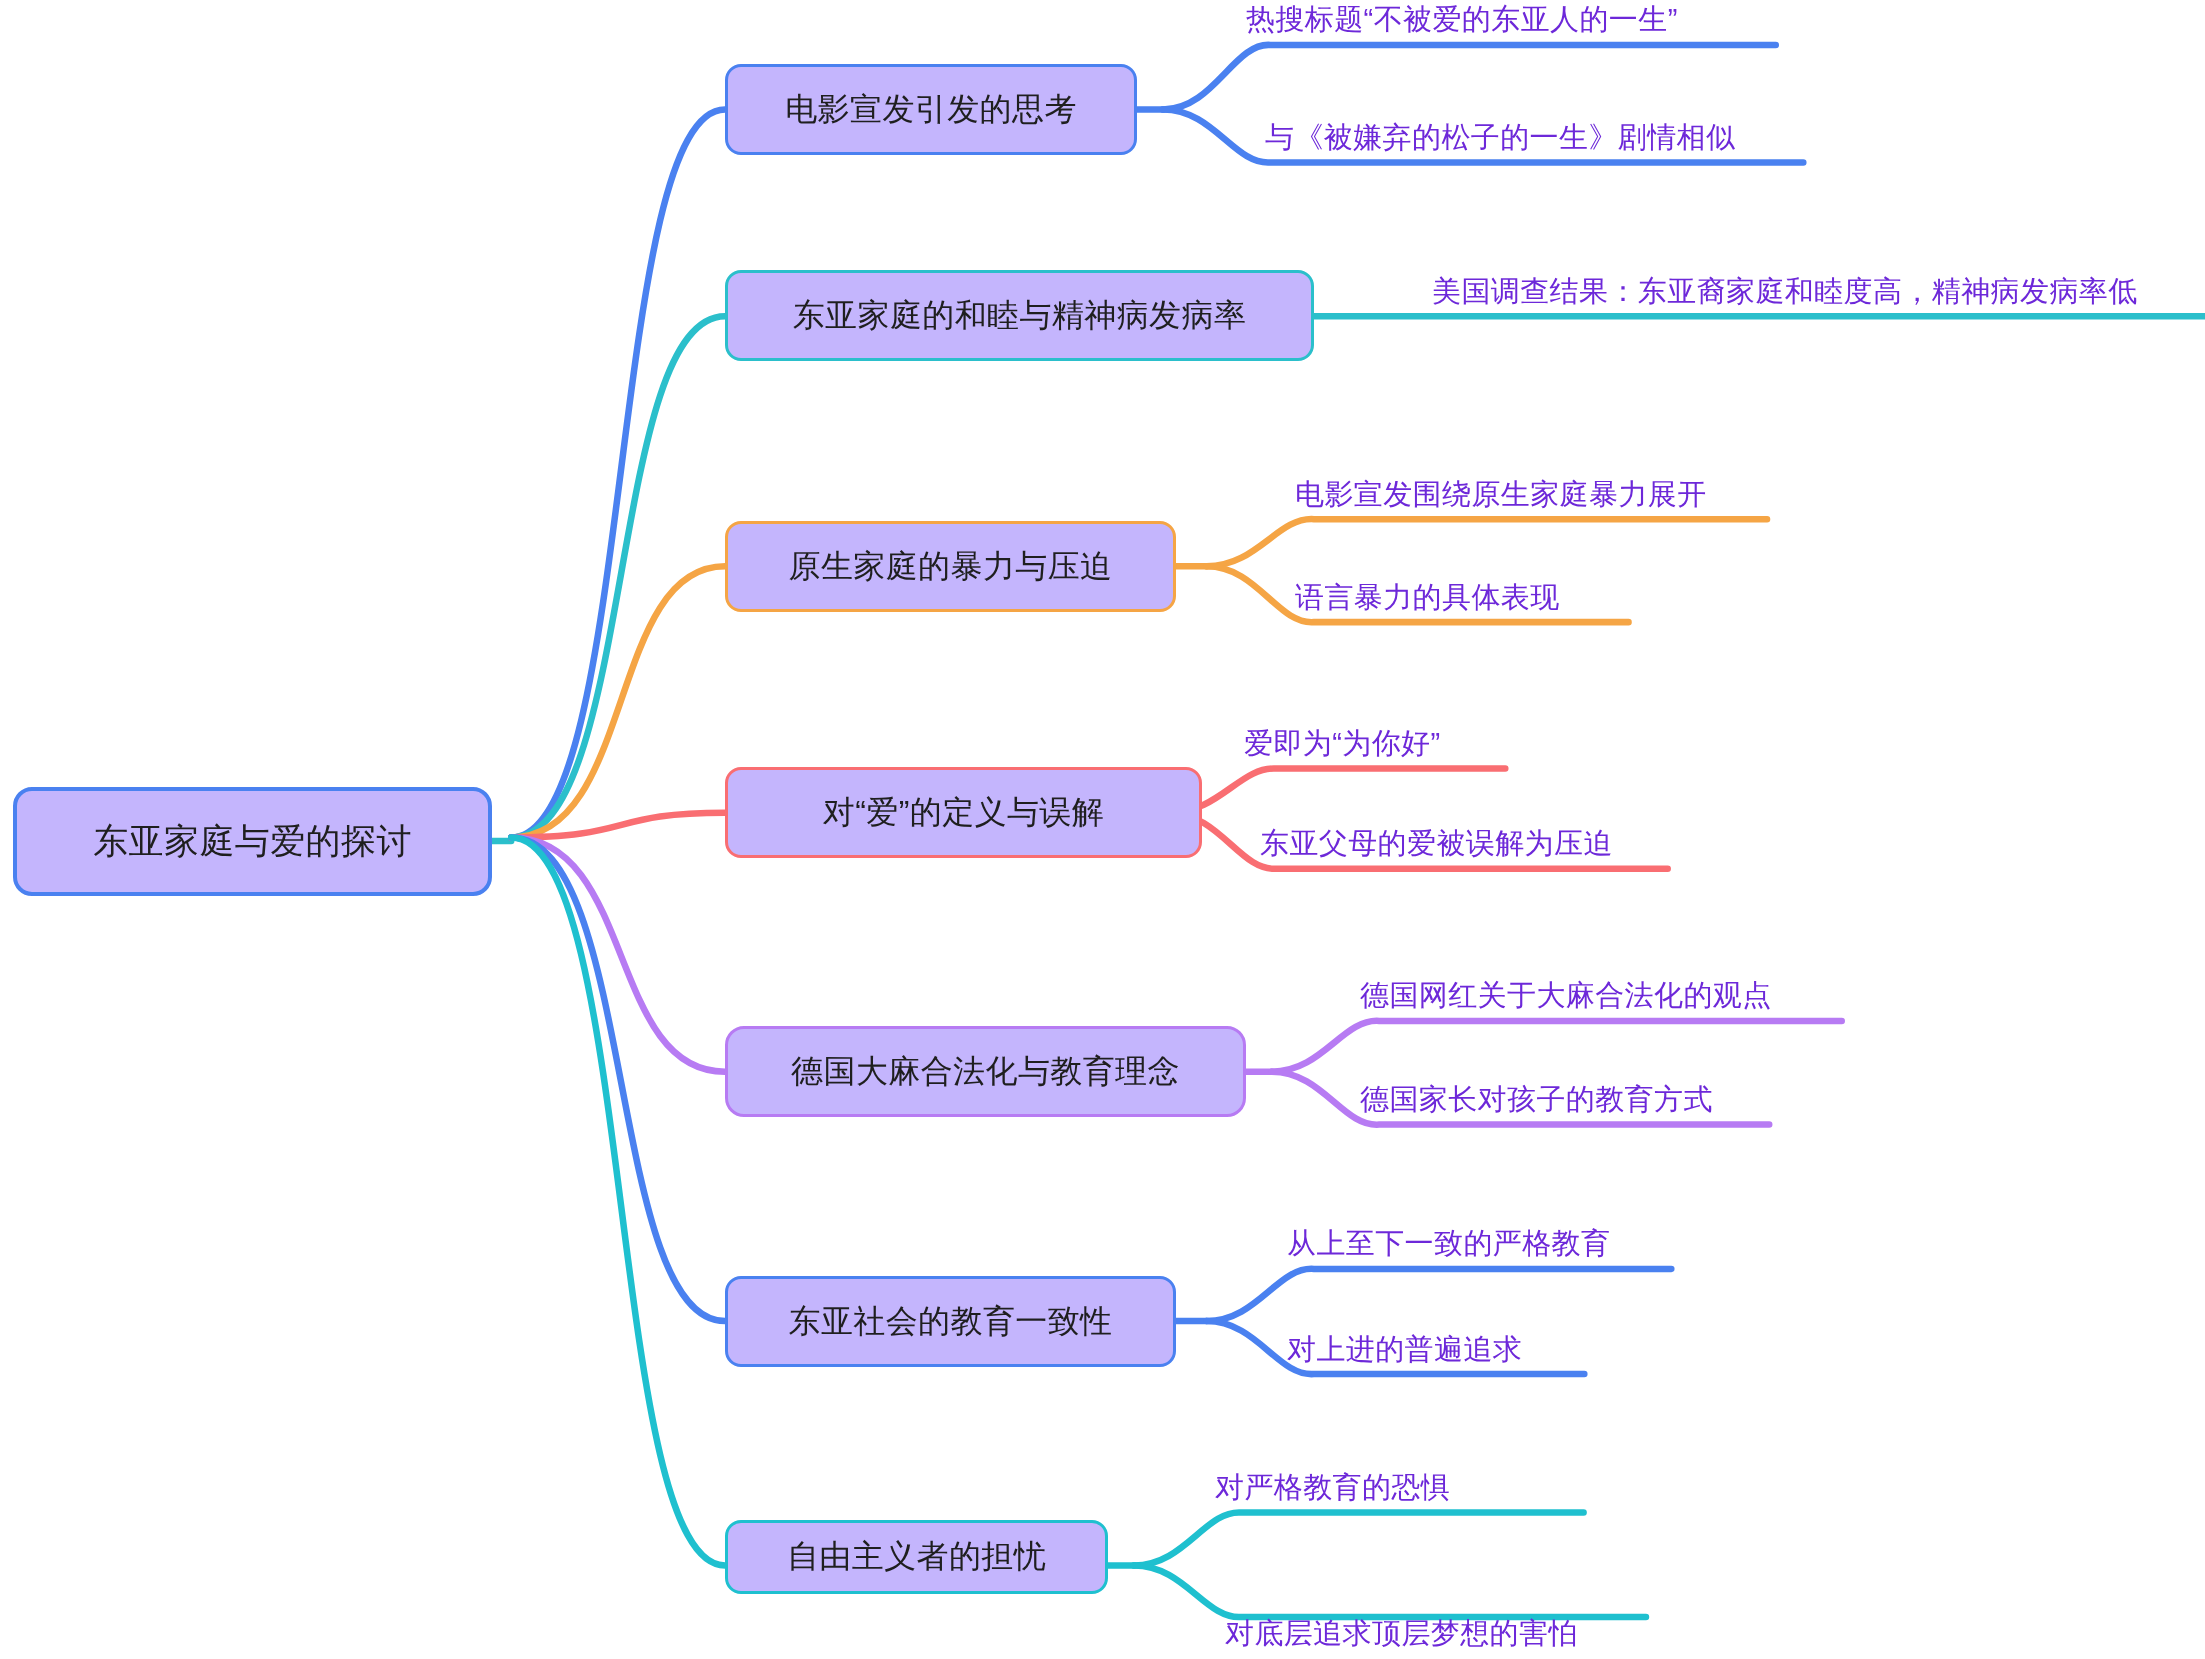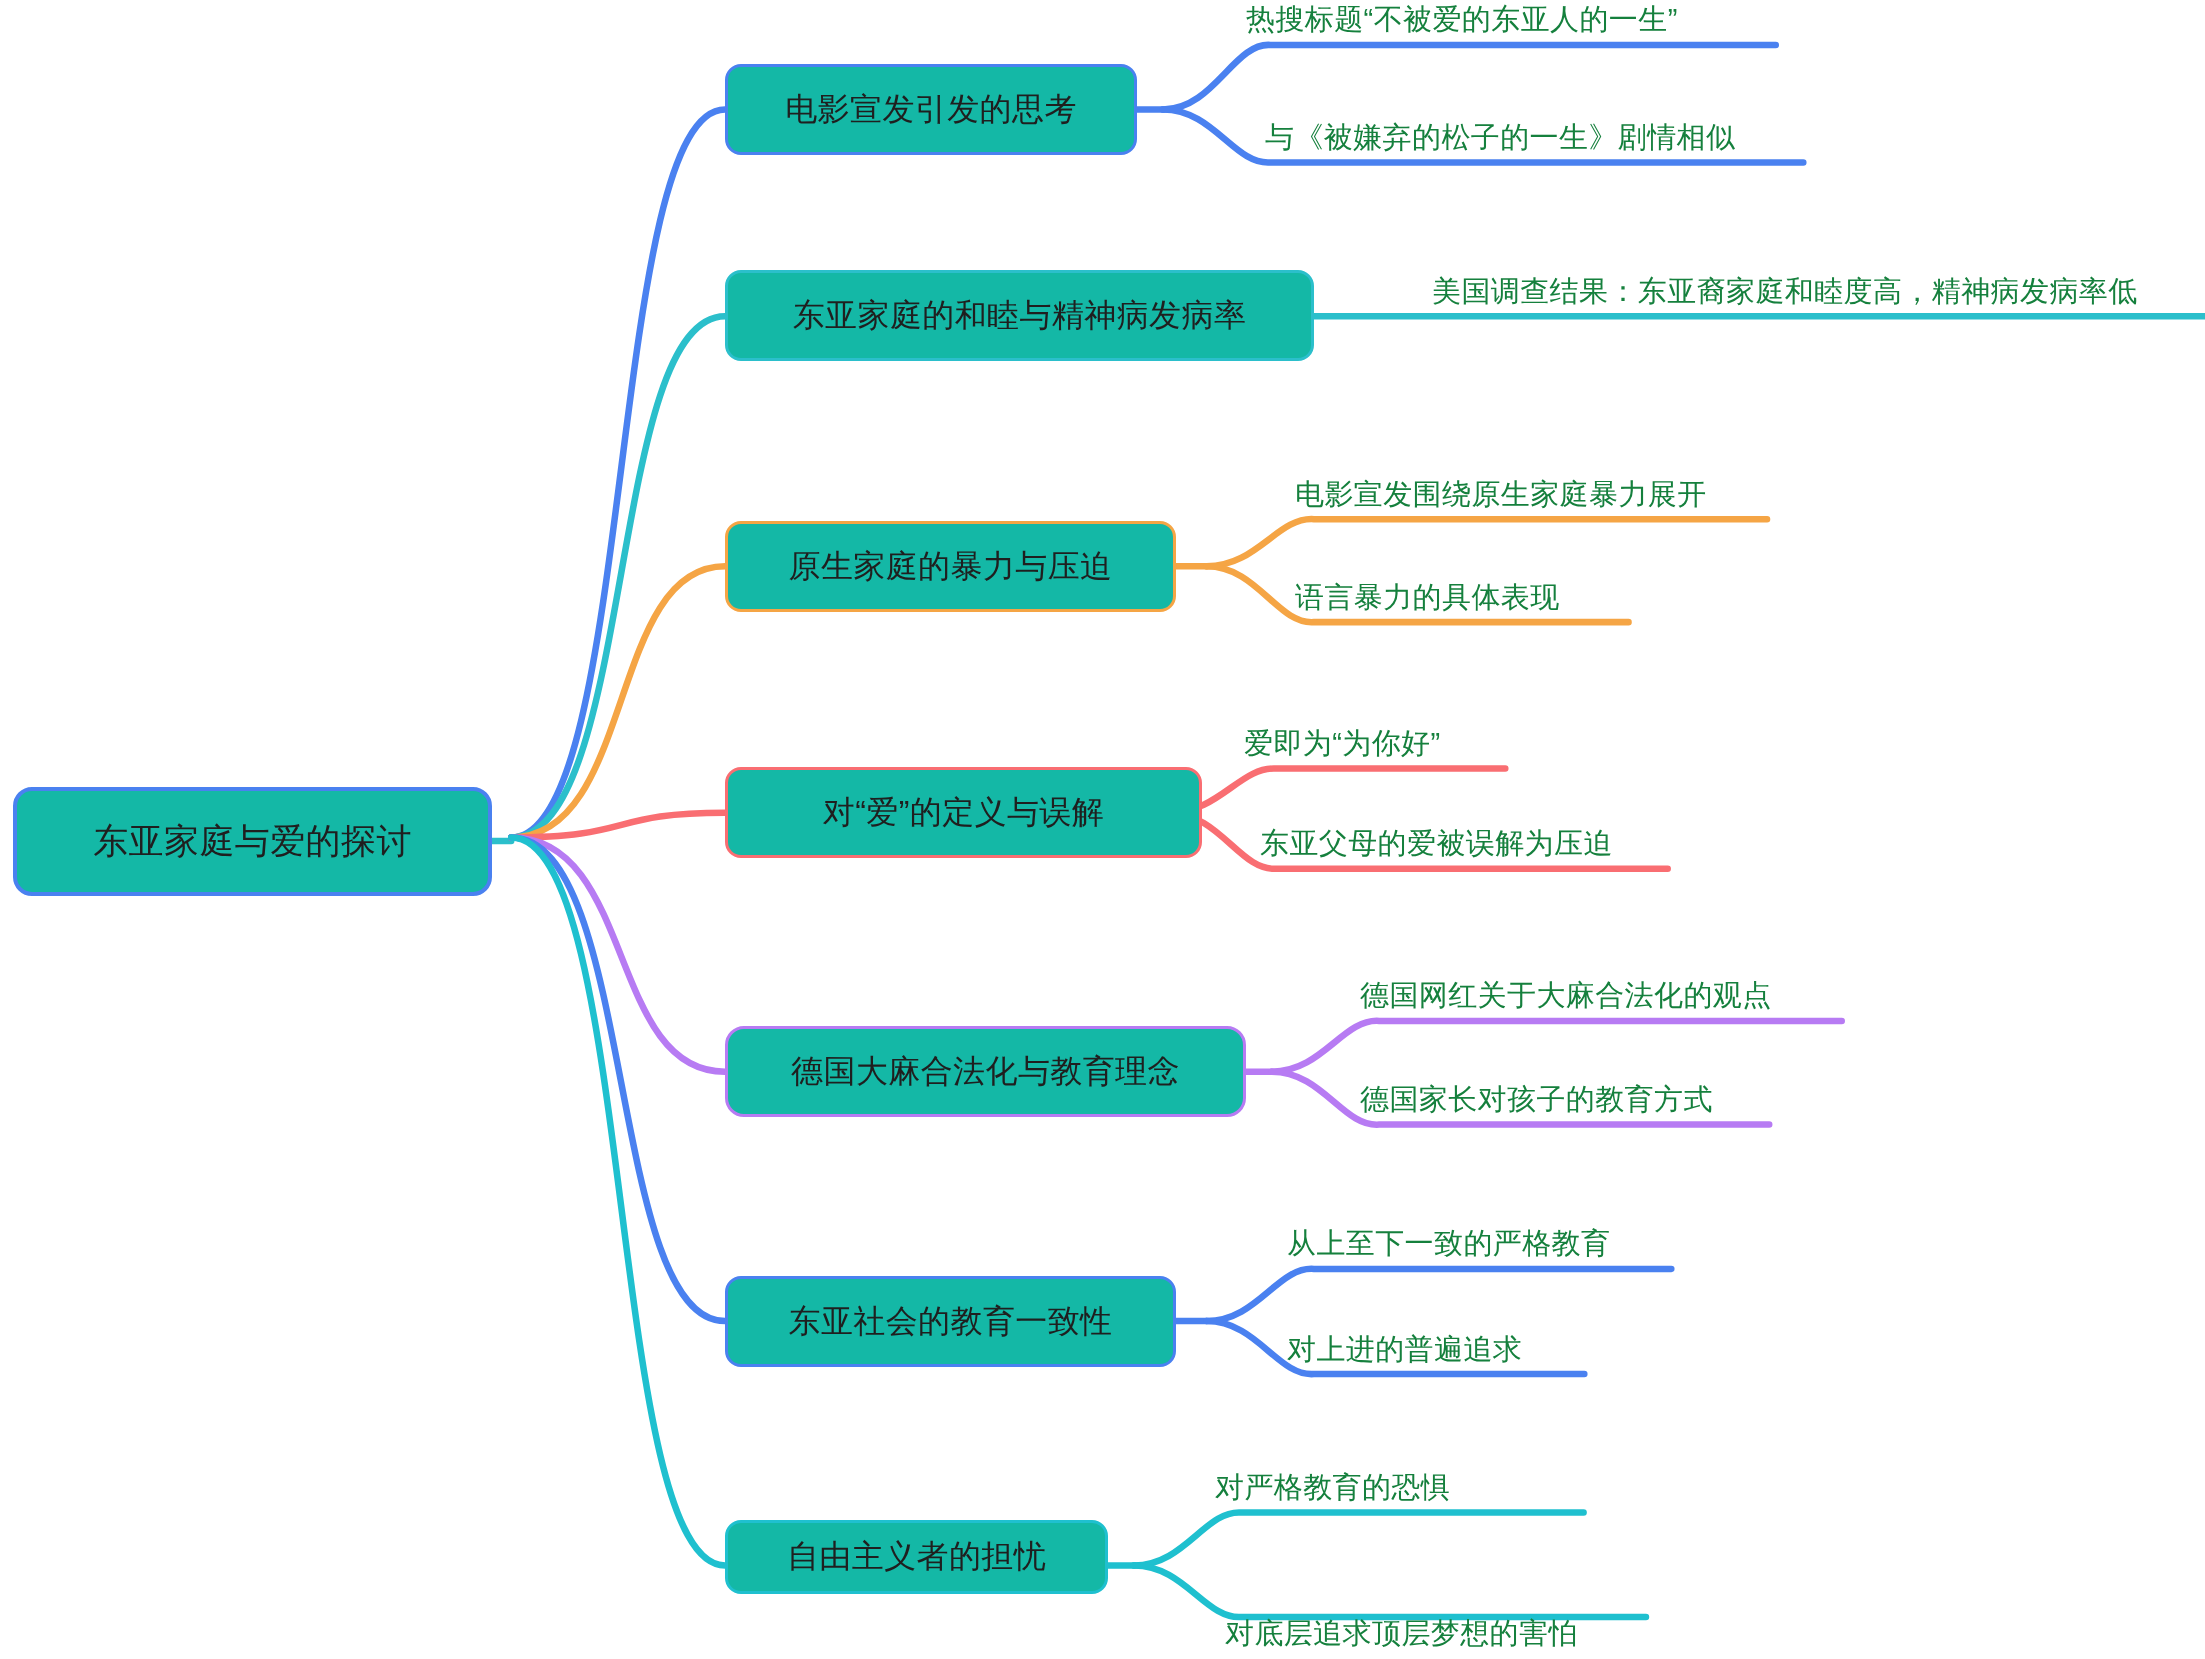--- a/index.html
+++ b/index.html
@@ -23,21 +23,21 @@
     position: absolute;
     top: 0;
     left: 0;
     width: 2205px;
     height: 1659px;
     overflow: visible;
   }
   .node-box {
     position: absolute;
     box-sizing: border-box;
-    background: #14b8a6;
+    background: #c4b5fd;
     border-style: solid;
     border-width: 3.6px;
     border-radius: 16px;
     display: flex;
     align-items: center;
     justify-content: center;
   }
   .node-label {
     color: #1f1f1f;
     font-size: 32px;
@@ -47,21 +47,21 @@
   }
   .root-box {
     border-width: 4.4px;
     border-radius: 19px;
   }
   .root-label {
     font-size: 35px;
   }
   .leaf-text {
     position: absolute;
-    color: #15803d;
+    color: #6d28d9;
     font-size: 29px;
     line-height: 1.1;
     white-space: nowrap;
     letter-spacing: 0.4px;
   }
 </style>
 </head>
 <body>
 
 <div id="mindmap-root">

